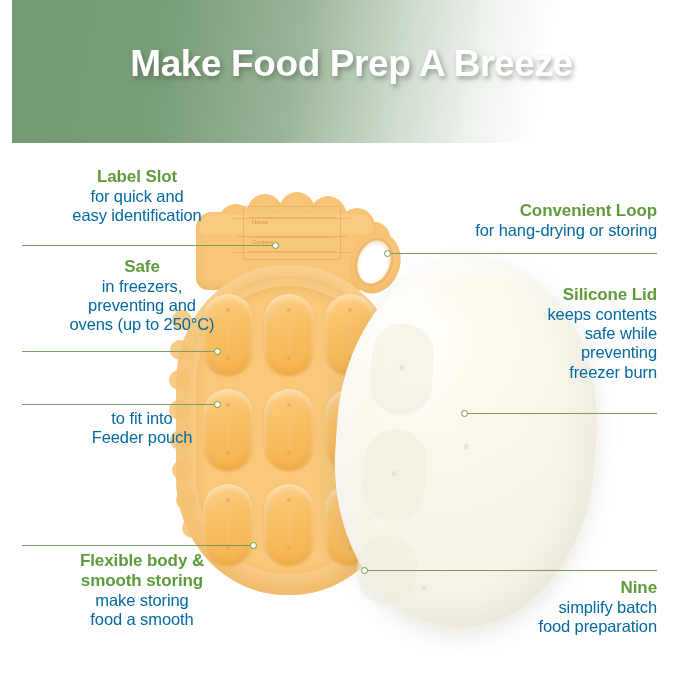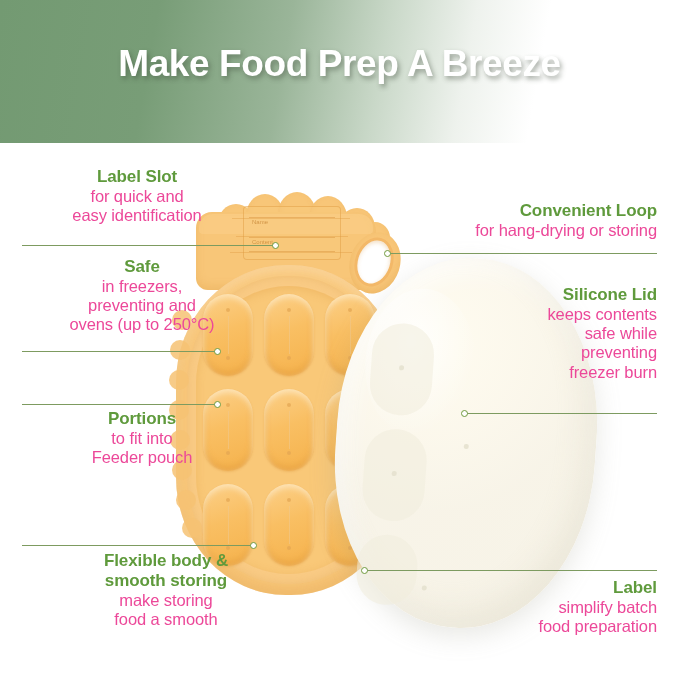--- a/index.html
+++ b/index.html
@@ -6,42 +6,42 @@
   body{
     width:679px;height:679px;overflow:hidden;
     background:#ffffff;
     font-family:"Liberation Sans", sans-serif;
     position:relative;
   }
   #stage{position:relative;width:679px;height:679px;overflow:hidden;background:#fff;}
 
   
   .header{
-    position:absolute;left:0;top:0;width:588px;height:143px;
+    position:absolute;left:12px;top:0;width:588px;height:143px;
     background:linear-gradient(100deg,#739a72 0%,#789d77 26%,#9ab599 48%,#c9d8c8 64%,#eef2ed 78%,#ffffff 90%,#ffffff 100%);
   }
   .header-title{
     position:absolute;left:0;top:43px;width:679px;
     text-align:center;
     font-size:37px;font-weight:bold;color:#ffffff;
     letter-spacing:-0.4px;
     text-shadow:2px 3px 5px rgba(60,70,55,0.45);
     white-space:nowrap;
   }
 
   
   .callout{position:absolute;line-height:1.17;}
   .callout.left{text-align:center;}
   .callout.right{text-align:right;}
   .callout .ttl{
     font-size:17px;font-weight:bold;color:#5f9a3c;display:block;
     letter-spacing:-0.1px;
   }
   .callout .sub{
-    font-size:16.5px;font-weight:normal;color:#ec4899;display:block;
+    font-size:16.5px;font-weight:normal;color:#0369a1;display:block;
     letter-spacing:-0.1px;
   }
 
   
   .leader{position:absolute;height:1px;background:#7d9b60;}
   .dot{
     position:absolute;width:7px;height:7px;border-radius:50%;
     border:1.3px solid #6f9a3e;background:#ffffff;box-sizing:border-box;
   }
 
@@ -312,44 +312,43 @@
   </div>
 
   <div class="callout left" style="left:22px;top:257px;width:240px;">
     <span class="ttl">Safe</span>
     <span class="sub">in freezers,</span>
     <span class="sub">preventing and</span>
     <span class="sub">ovens (up to 250°C)</span>
   </div>
 
   <div class="callout left" style="left:22px;top:409px;width:240px;">
-    <span class="ttl">Portions</span>
     <span class="sub">to fit into</span>
     <span class="sub">Feeder pouch</span>
   </div>
 
-  <div class="callout left" style="left:22px;top:551px;width:240px;margin-left:24px;">
+  <div class="callout left" style="left:22px;top:551px;width:240px;">
     <span class="ttl">Flexible body &amp;</span>
     <span class="ttl">smooth storing</span>
     <span class="sub">make storing</span>
     <span class="sub">food a smooth</span>
   </div>
 
   <div class="callout right" style="right:22px;top:285px;width:300px;">
     <span class="ttl">Silicone Lid</span>
     <span class="sub">keeps contents</span>
     <span class="sub">safe while</span>
     <span class="sub">preventing</span>
     <span class="sub">freezer burn</span>
   </div>
 
   <div class="callout right" style="right:22px;top:201px;width:300px;">
     <span class="ttl">Convenient Loop</span>
     <span class="sub">for hang-drying or storing</span>
   </div>
 
   <div class="callout right" style="right:22px;top:578px;width:300px;">
-    <span class="ttl">Label</span>
+    <span class="ttl">Nine</span>
     <span class="sub">simplify batch</span>
     <span class="sub">food preparation</span>
   </div>
 
 </div>
 
 </body></html>

